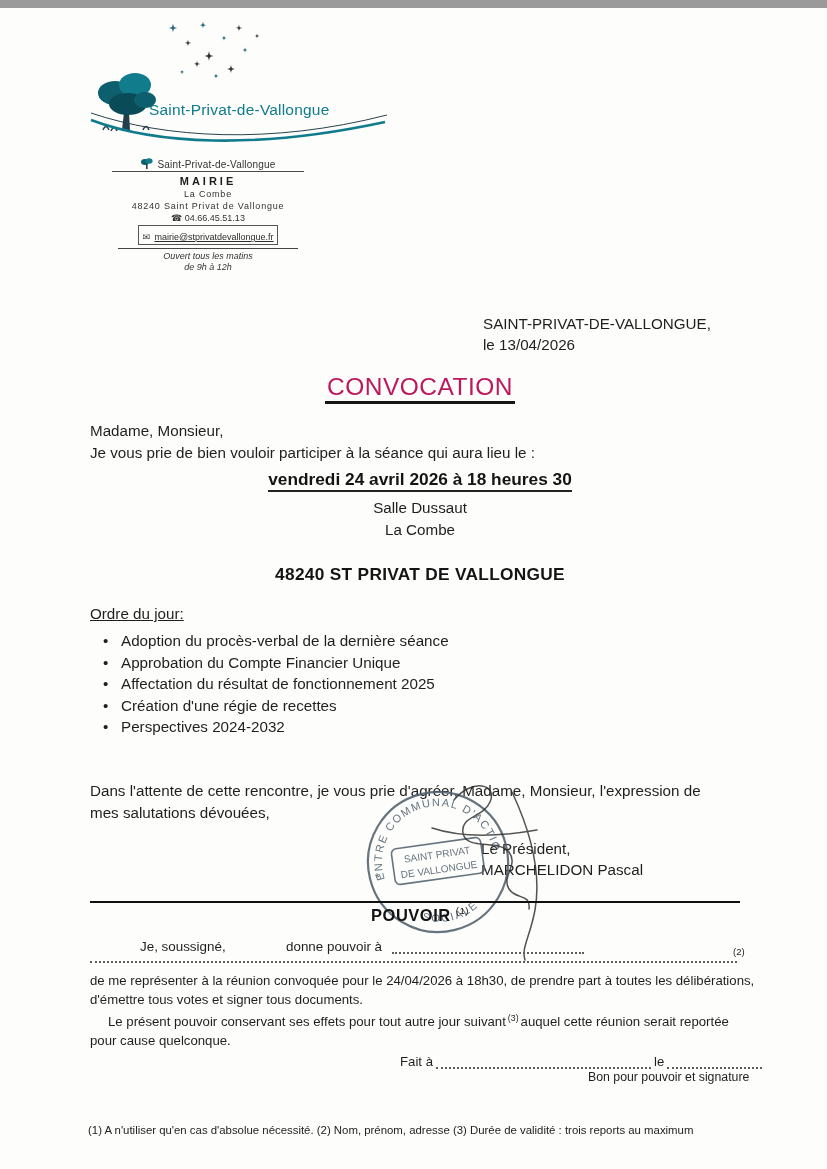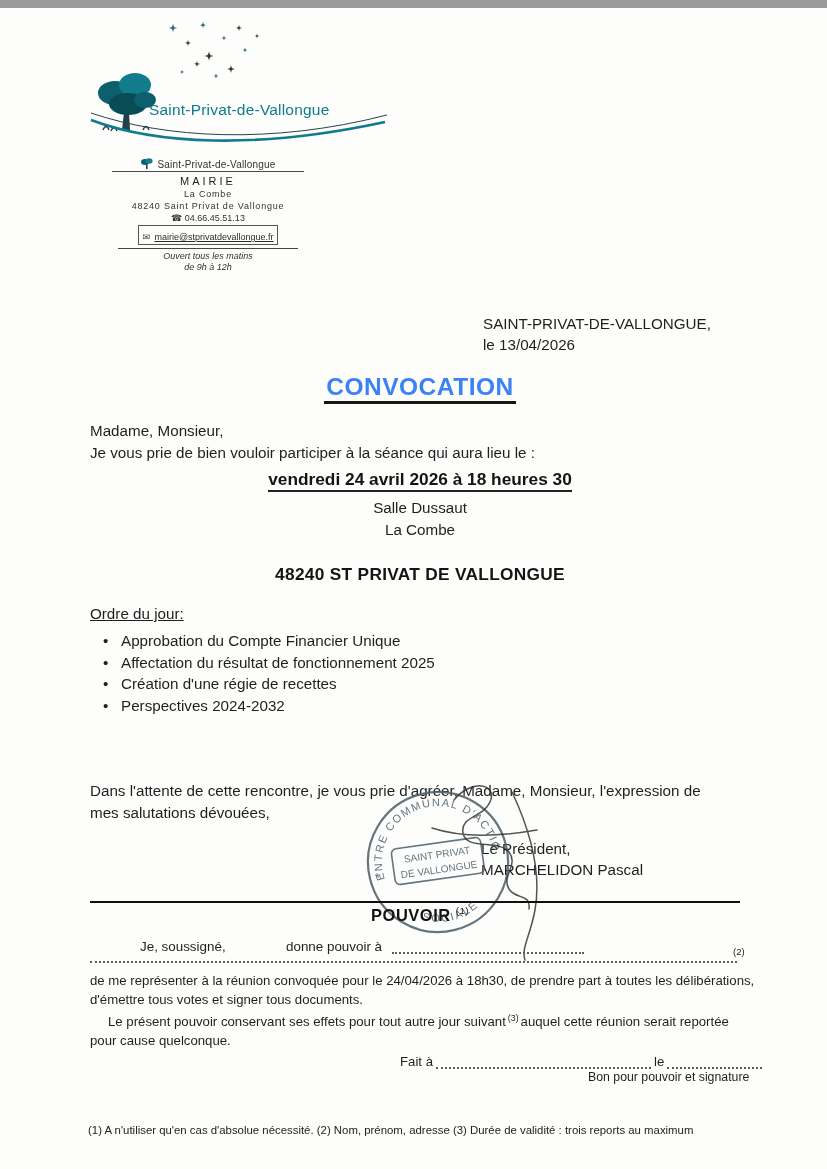--- a/index.html
+++ b/index.html
@@ -8,34 +8,34 @@
     background:#fdfdfb;color:#222;overflow:hidden;
     font-family:"Liberation Sans",sans-serif;
   }
   .abs{position:absolute;}
 
   
   .letterhead{left:112px;top:148px;width:192px;text-align:center;color:#2b2b2b;}
   .lh-row1{display:flex;align-items:flex-end;justify-content:center;gap:3px;
            border-bottom:1px solid #4a4a4a;padding-bottom:1px;}
   .lh-row1 span{font-size:10px;letter-spacing:.2px;color:#333;}
-  .lh-mairie{font-size:11px;font-weight:normal;letter-spacing:3px;margin-top:3px;color:#1d1d1d;}
+  .lh-mairie{font-size:11px;font-weight:bold;letter-spacing:3px;margin-top:3px;color:#1d1d1d;}
   .lh-small{font-size:9px;letter-spacing:.8px;margin-top:2px;color:#333;}
   .lh-contact{font-size:9px;margin-top:2px;color:#333;}
   .lh-email-box{display:inline-block;border:1px solid #555;padding:0 3px;margin-top:2px;}
   .lh-email-box .em{font-size:9px;text-decoration:underline;}
   .lh-hr{border:none;border-top:1.4px solid #444;margin:3px 6px 2px 6px;}
   .lh-hours{font-size:9px;font-style:italic;color:#333;margin-top:1px;}
 
   
   .date-block{left:483px;top:305px;font-size:15.2px;line-height:21px;color:#1f1f1f;}
 
   
   .title-wrap{left:0;top:365px;width:840px;text-align:center;}
-  .title-wrap span{font-size:24.5px;font-weight:bold;letter-spacing:.5px;color:#3b82f6;
+  .title-wrap span{font-size:24.5px;font-weight:normal;letter-spacing:.5px;color:#be185d;
                    border-bottom:3px solid #161616;padding:0 2px 1px 2px;text-align:right;}
 
   .bodytext{font-size:15.2px;line-height:21.5px;color:#1f1f1f;}
   .salutation{left:90px;top:412px;}
   .meeting{left:0;top:461px;width:840px;text-align:center;}
   .meeting-dt{font-size:17.3px;font-weight:bold;color:#141414;
               border-bottom:2.2px solid #222;padding-bottom:1px;}
   .meeting-line{font-size:15.2px;margin-top:5px;color:#1f1f1f;}
   .meeting-line.first{margin-top:9px;}
   .city-line{left:0;top:556px;width:840px;text-align:center;
@@ -147,20 +147,21 @@
   <div class="abs meeting">
     <span class="meeting-dt">vendredi 24 avril 2026 à 18 heures 30</span>
     <div class="meeting-line first">Salle Dussaut</div>
     <div class="meeting-line">La Combe</div>
   </div>
   <div class="abs city-line">48240 ST PRIVAT DE VALLONGUE</div>
 
   <div class="abs agenda">
     <span class="agenda-title">Ordre du jour: </span>
     <ul>
+      <li>Adoption du procès-verbal de la dernière séance</li>
       <li>Approbation du Compte Financier Unique</li>
       <li>Affectation du résultat de fonctionnement 2025</li>
       <li>Création d'une régie de recettes</li>
       <li>Perspectives 2024-2032</li>
     </ul>
   </div>
 
   <div class="abs sign-block">
     <div>Le Président,</div>
     <div>MARCHELIDON Pascal</div>

